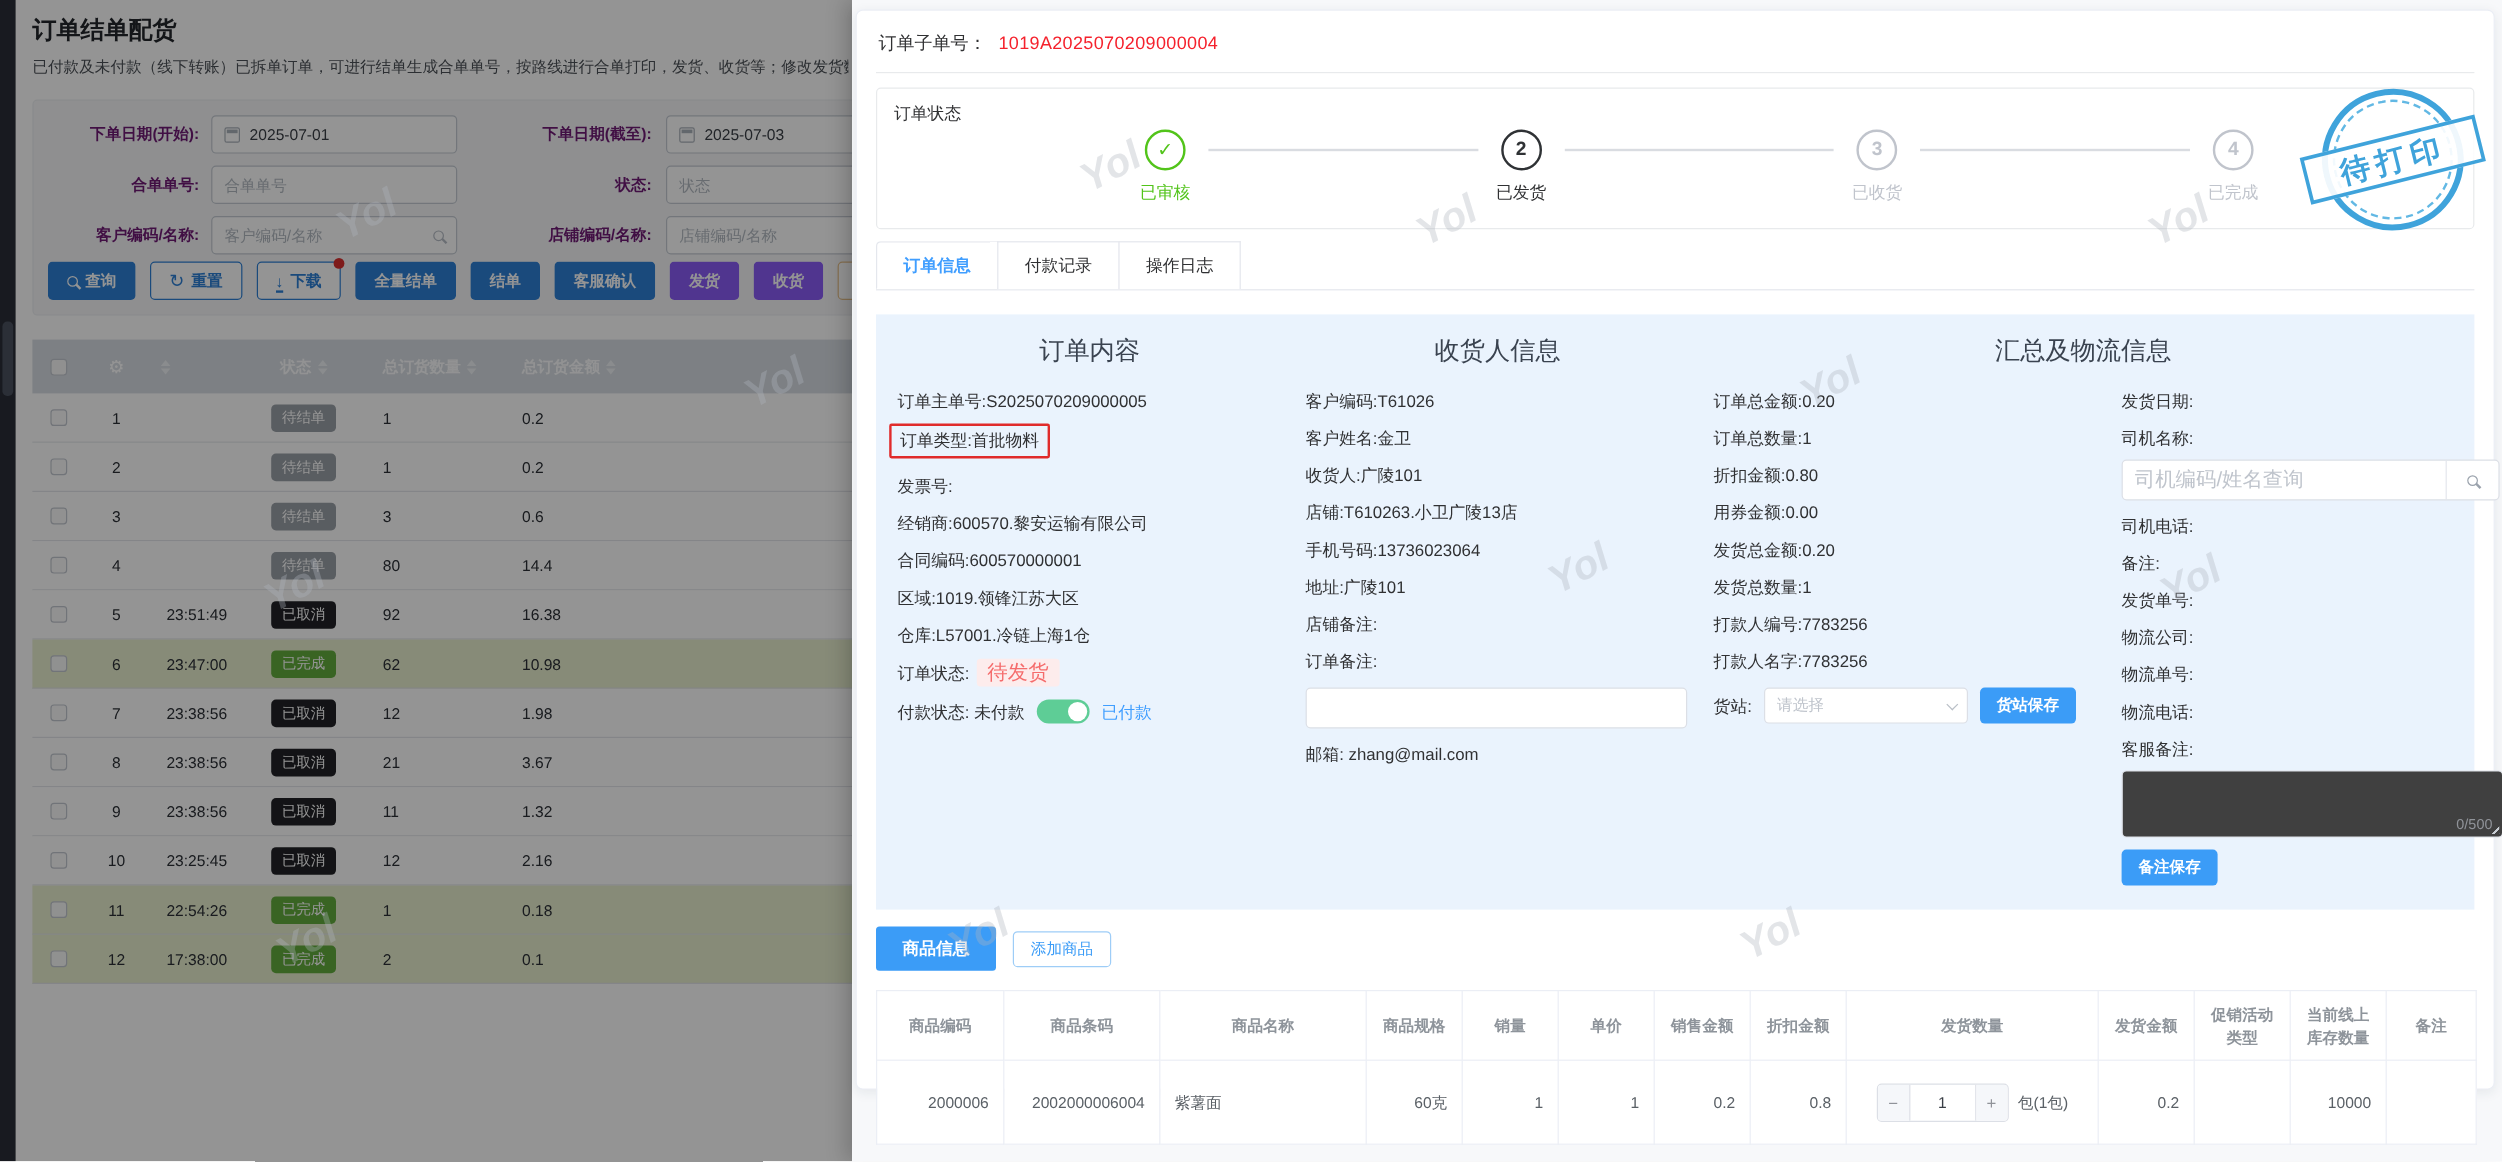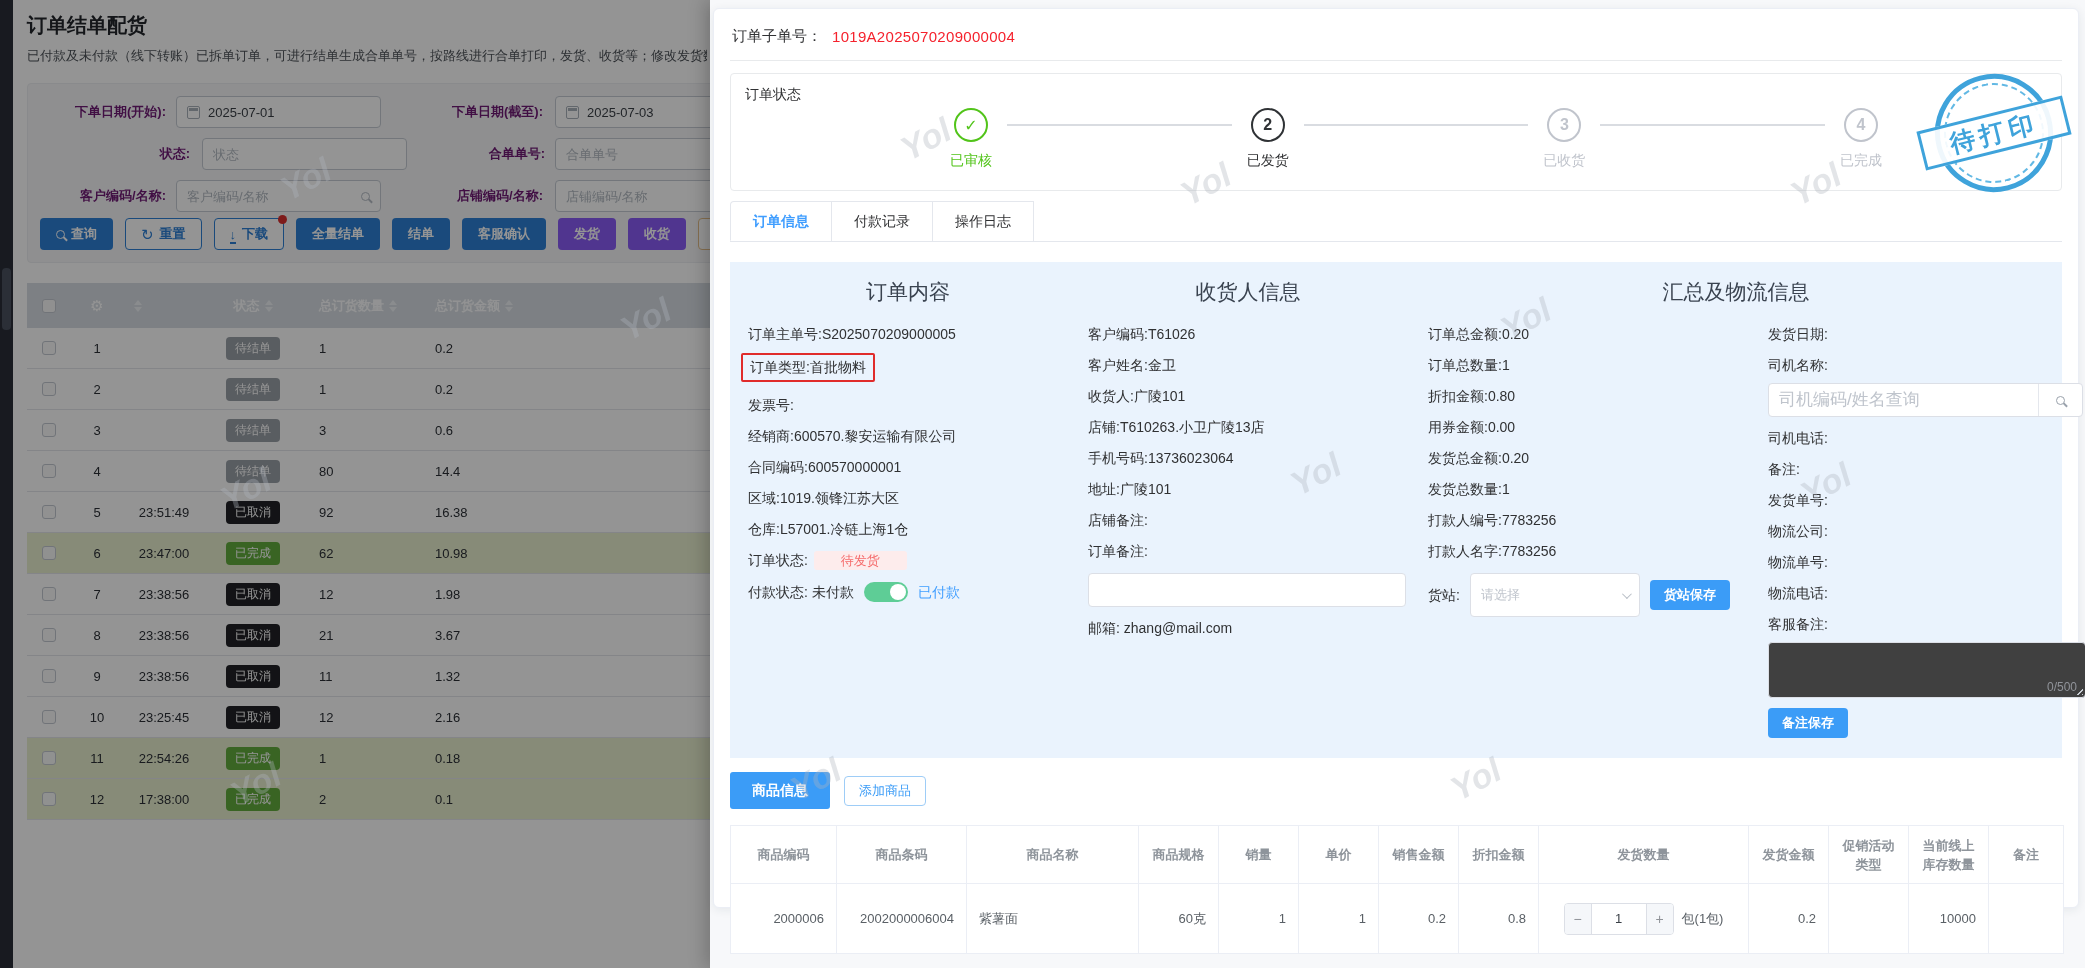--- a/index.html
+++ b/index.html
@@ -92,29 +92,29 @@
   .tab.active { color:#409eff; font-weight:700; margin-bottom:-1px; border-bottom:1px solid #fff; }
 
   .info-panel { margin-top:20px; background:#eaf3fd; padding:16px 18px 20px 18px; display:flex; gap:20px; }
   .col { width:320px; flex:none; }
   .col-wide { flex:1; }
   .sub-cols { display:flex; gap:30px; }
   .sub-col { width:310px; flex:none; }
   .col-title { font-size:21px; color:#3a4350; font-weight:500; text-align:center; margin-bottom:19px; }
   .line { font-size:14px; color:#303133; margin-bottom:12px; min-height:19px; line-height:19px; }
   .red-box { display:inline-block; border:2px solid #e02b2b; border-radius:2px; padding:3px 7px; margin:-3px 0 0 -7px; }
-  .badge-pink { background:#fdecec; color:#f56c6c; padding:2px 27px; border-radius:3px; font-size:13px; margin-left:2px; }
+  .badge-pink { background:#fdecec; color:#f56c6c; padding:2px 9px; border-radius:3px; font-size:17px; margin-left:2px; }
   .pay-line { display:flex; align-items:center; }
   .toggle { width:44px; height:20px; border-radius:10px; background:#5ecd96; position:relative; display:inline-block; margin:0 10px; cursor:pointer; }
   .toggle .knob { position:absolute; right:2px; top:2px; width:16px; height:16px; border-radius:50%; background:#fff; }
   .pay-right { color:#409eff; }
   .pay-left { margin-left:4px; }
   .remark-input { width:318px; height:34px; background:#fff; border:1px solid #dcdfe6; border-radius:4px; margin:0 0 12px 0; }
   .freight-row { display:flex; align-items:center; gap:10px; margin-top:4px; }
-  .sel { width:170px; height:44px; background:#fff; border:1px solid #dcdfe6; border-radius:4px; display:flex; align-items:center; justify-content:space-between; padding:0 10px; font-size:13px; color:#bfc4cc; cursor:pointer; }
+  .sel { width:170px; height:30px; background:#fff; border:1px solid #dcdfe6; border-radius:4px; display:flex; align-items:center; justify-content:space-between; padding:0 10px; font-size:13px; color:#bfc4cc; cursor:pointer; }
   .chev { width:7px; height:7px; border-right:1.5px solid #b9bfc7; border-bottom:1.5px solid #b9bfc7; transform:rotate(45deg) translateY(-2px); }
   .bluebtn { height:30px; padding:0 14px; background:#3b9cf7; color:#fff; border:none; border-radius:4px; font-size:13px; font-weight:700; cursor:pointer; font-family:inherit; }
   .input-group { width:315px; height:34px; background:#fff; border:1px solid #dcdfe6; border-radius:4px; display:flex; margin:-4px 0 12px 0; overflow:hidden; }
   .input-group input { flex:1; border:none; outline:none; padding:0 10px; font-size:17px; color:#3a3f46; font-family:inherit; background:transparent; }
   .input-group input::placeholder { color:#bfc4cc; }
   .search-seg { width:44px; border-left:1px solid #e4e7ed; display:flex; align-items:center; justify-content:center; cursor:pointer; }
   .search-seg .mag { border-color:#9aa2ac; }
   .search-seg .mag::after { background:#9aa2ac; }
   .ta-box { position:relative; width:318px; height:56px; background:#404040; border:1px solid #dcdfe6; border-radius:4px; margin-top:-4px; }
   .ta-count { position:absolute; right:8px; bottom:3px; font-size:12px; color:#909399; }
@@ -162,29 +162,29 @@
           <div class="f-item">
             <label class="f-label l2">下单日期(截至):</label>
             <div class="f-ctrl">
               <span class="cal"></span>
               <span>2025-07-03</span>
             </div>
           </div>
         </div>
         <div class="f-row">
           <div class="f-item">
+            <label class="f-label">合单单号:</label>
+            <div class="f-ctrl">
+              <input placeholder="合单单号" style="">
+            </div>
+          </div>
+          <div class="f-item">
             <label class="f-label l2">状态:</label>
             <div class="f-ctrl">
               <input placeholder="状态" style="">
-            </div>
-          </div>
-          <div class="f-item">
-            <label class="f-label">合单单号:</label>
-            <div class="f-ctrl">
-              <input placeholder="合单单号" style="">
             </div>
           </div>
         </div>
         <div class="f-row" style="margin-bottom:2px;">
           <div class="f-item">
             <label class="f-label">客户编码/名称:</label>
             <div class="f-ctrl">
               <input placeholder="客户编码/名称" style="">
               <span class="mag"></span>
             </div>

